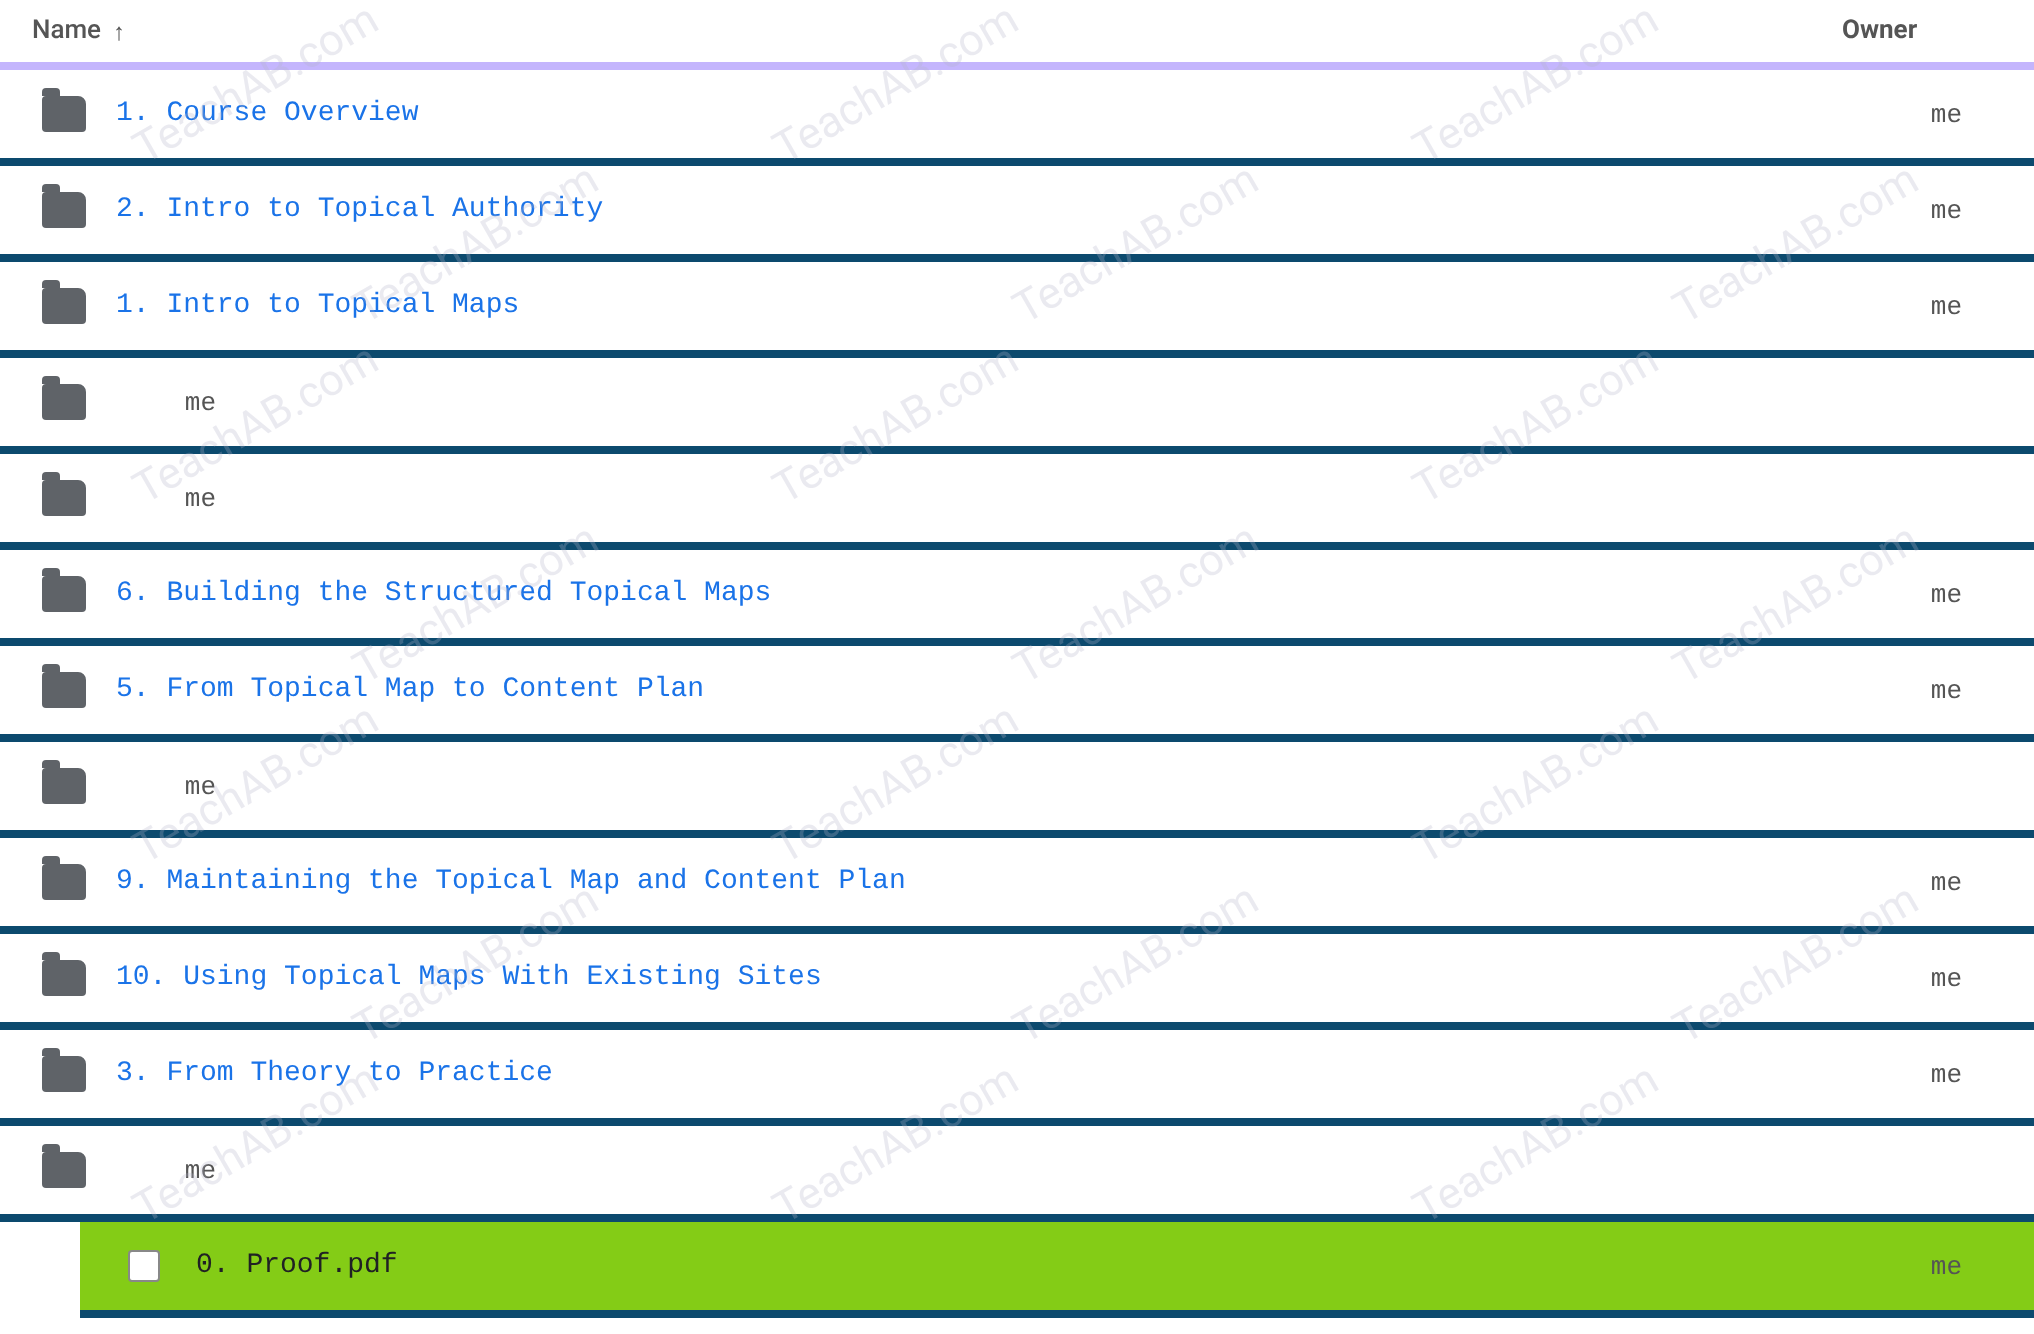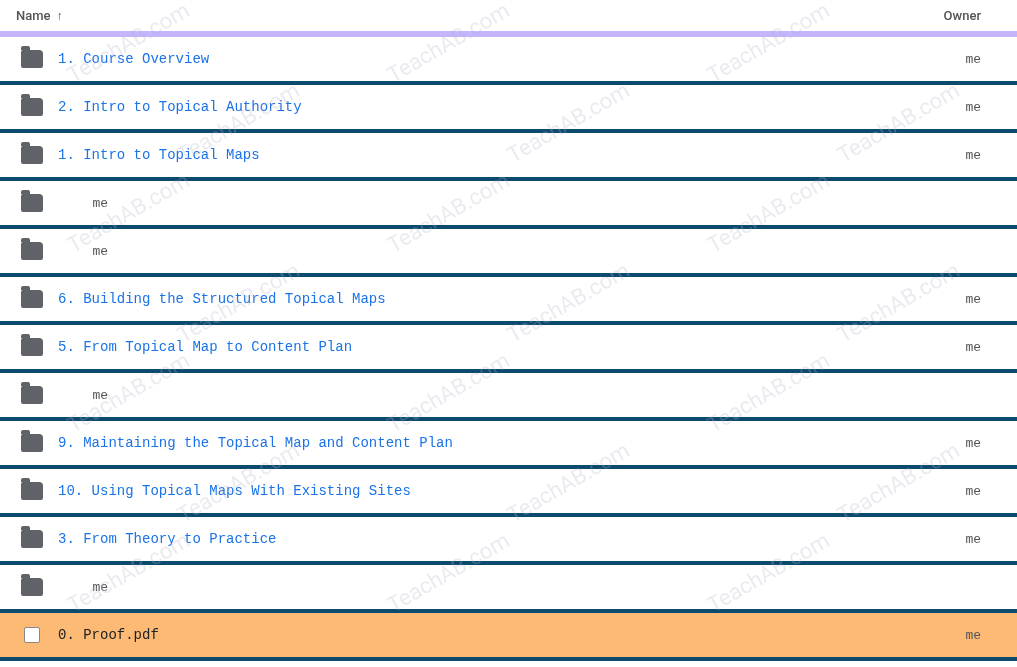--- a/index.html
+++ b/index.html
@@ -38,57 +38,58 @@
     }
 
     .file-table {
       width: 100%;
     }
 
     .table-header {
       display: flex;
       align-items: center;
       padding: 8px 16px;
-      border-bottom: 6px solid #c4b5fd;
+      border-bottom: 4px solid #c4b5fd;
       color: #555;
       font-size: 13px;
       font-weight: 500;
     }
 
     .col-name {
       flex: 1;
       display: flex;
       align-items: center;
       gap: 6px;
     }
 
     .col-owner {
       width: 80px;
-      text-align: right;
       padding-right: 20px;
+      font-weight: bold;
     }
 
     .sort-icon {
       font-size: 12px;
       color: #555;
     }
 
     .table-row {
       display: flex;
       align-items: center;
       padding: 0 16px;
       height: 48px;
       border-bottom: 4px solid #0c4a6e;
       cursor: pointer;
       background: #fff;
       font-family: Liberation Mono, monospace;
     }
 
     .table-row.highlighted {
-      background: #fdba74;
+      background: #84cc16;
+      margin-left: 40px;
     }
 
     .row-icon {
       width: 32px;
       display: flex;
       align-items: center;
       justify-content: center;
       flex-shrink: 0;
     }
 

